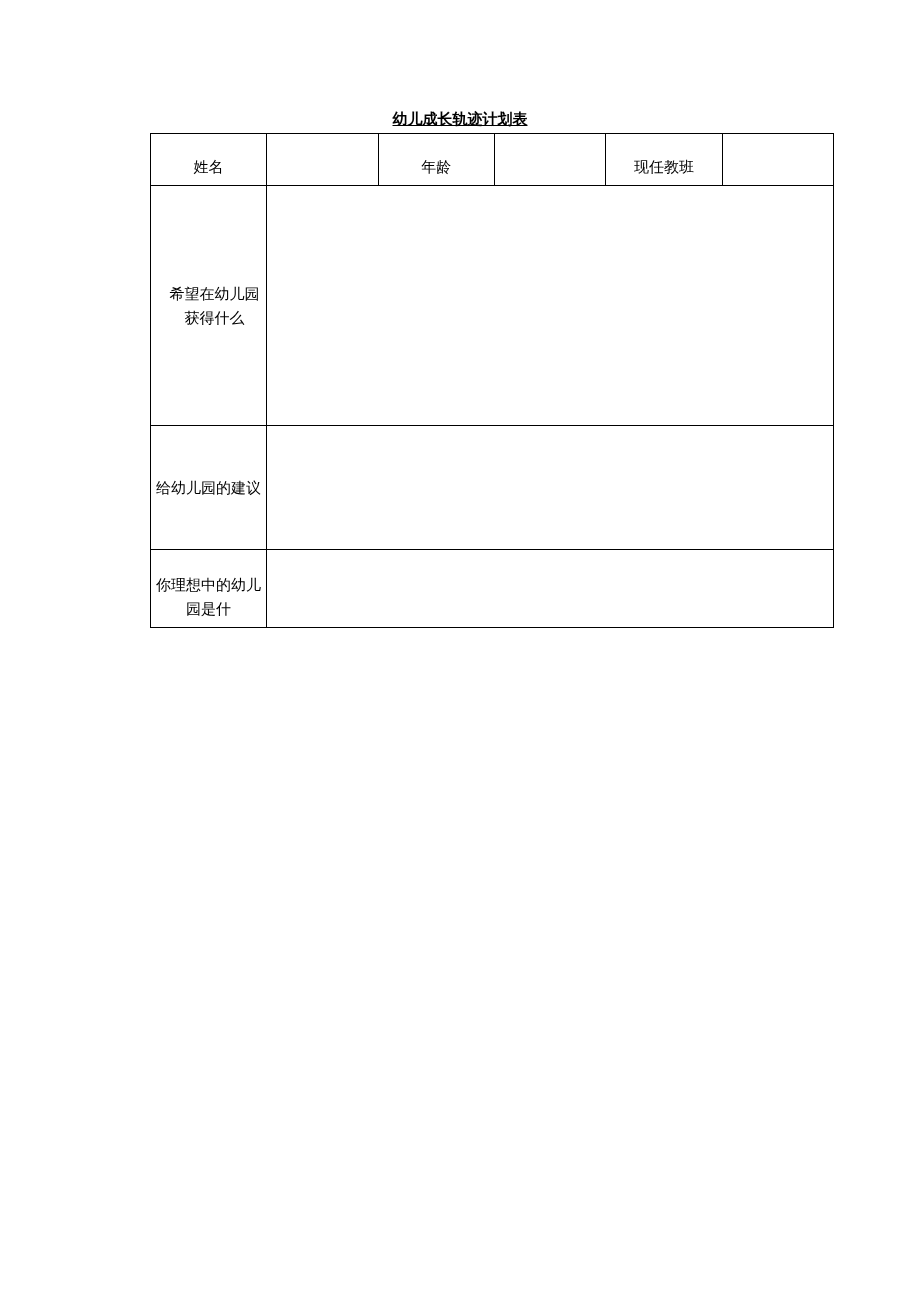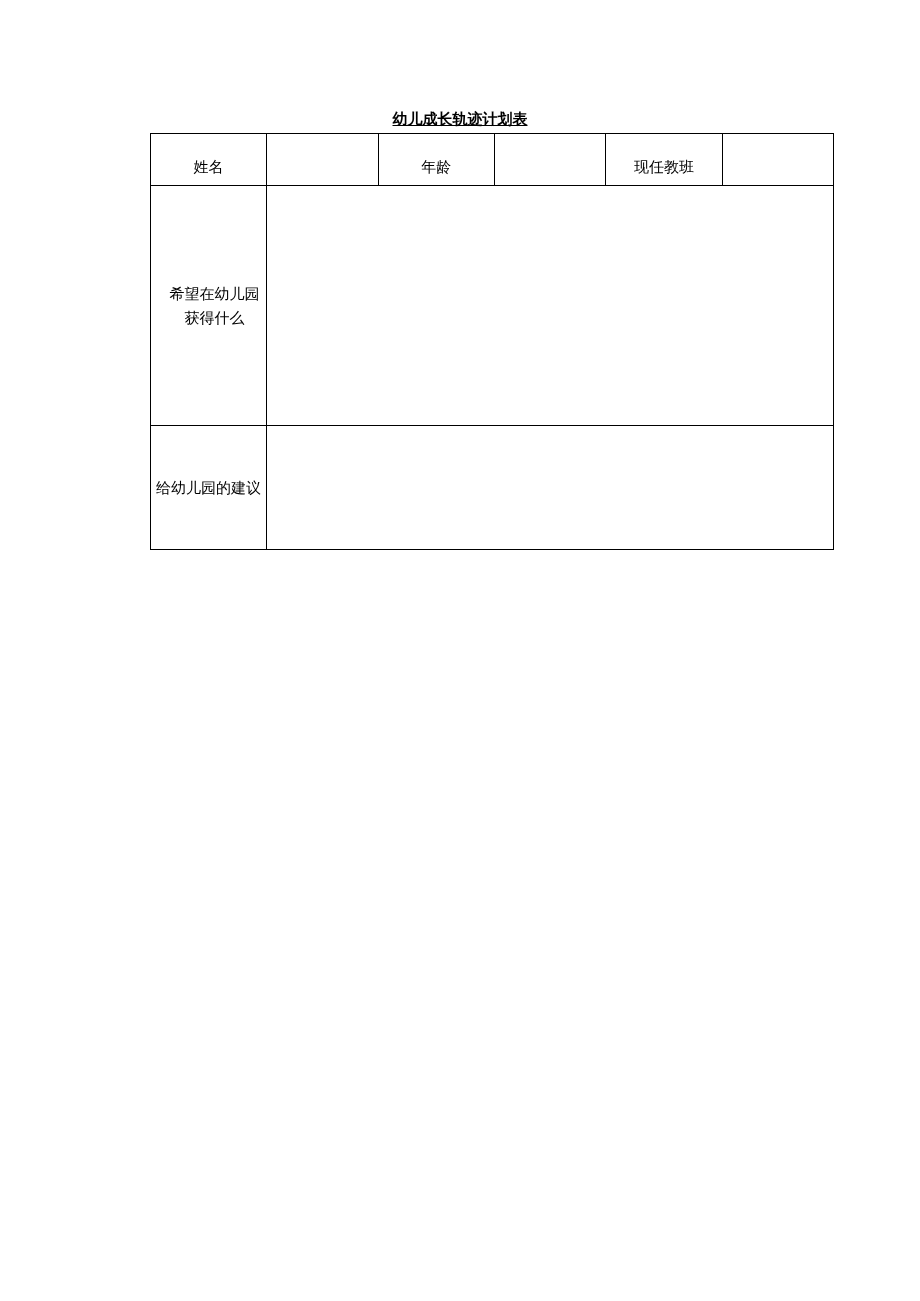--- a/index.html
+++ b/index.html
@@ -87,14 +87,18 @@
     <td class="value-cell"></td>
   </tr>
   <tr class="row-hope">
     <td class="label-cell multi-line">希望在幼儿园获得什么</td>
     <td colspan="5"></td>
   </tr>
   <tr class="row-suggest">
     <td class="label-cell multi-line">给幼儿园的建议</td>
     <td colspan="5"></td>
   </tr>
+  <tr class="row-ideal">
+    <td class="label-cell multi-line">你理想中的幼儿园是什</td>
+    <td colspan="5"></td>
+  </tr>
 </tbody>
   </table>
 
 </body></html>

